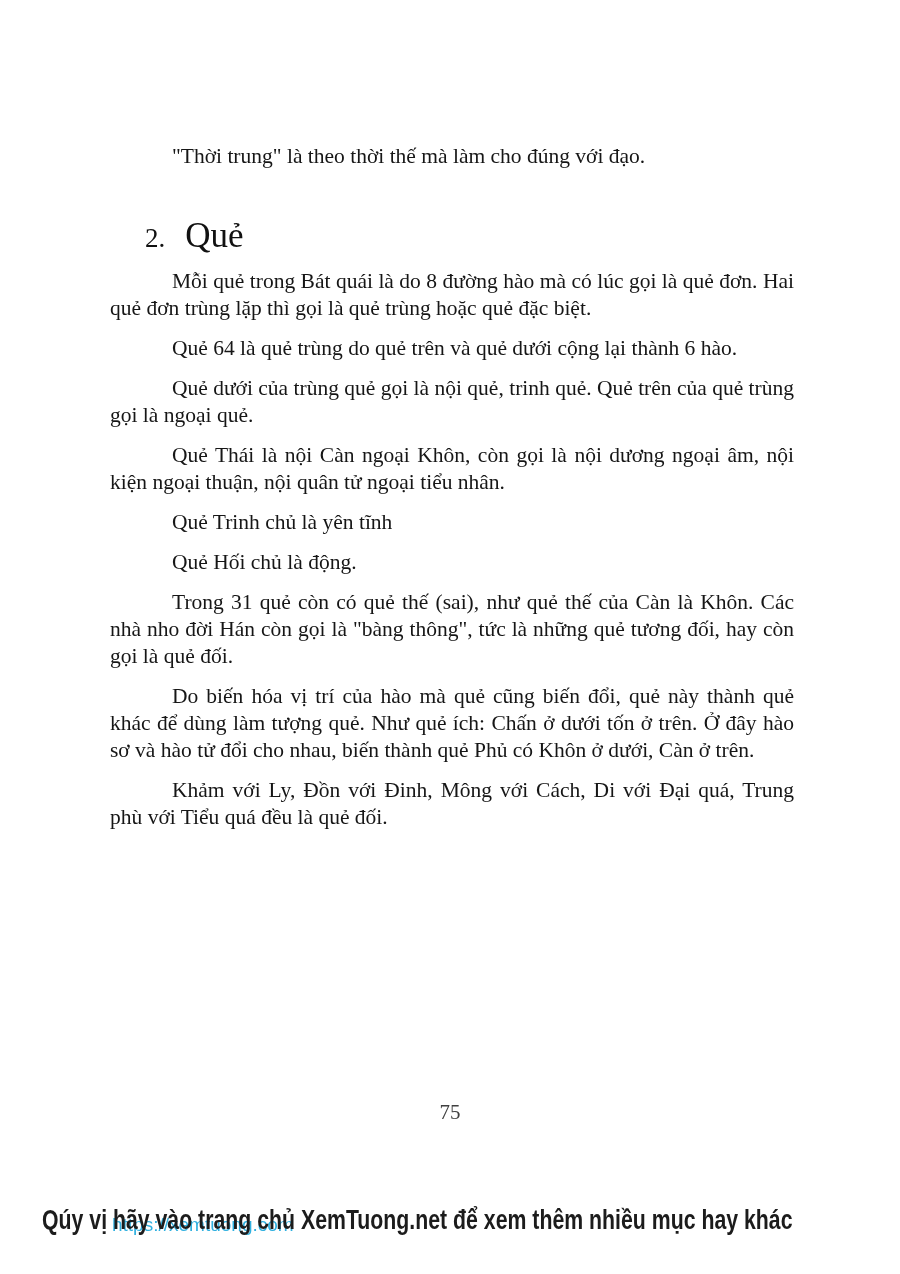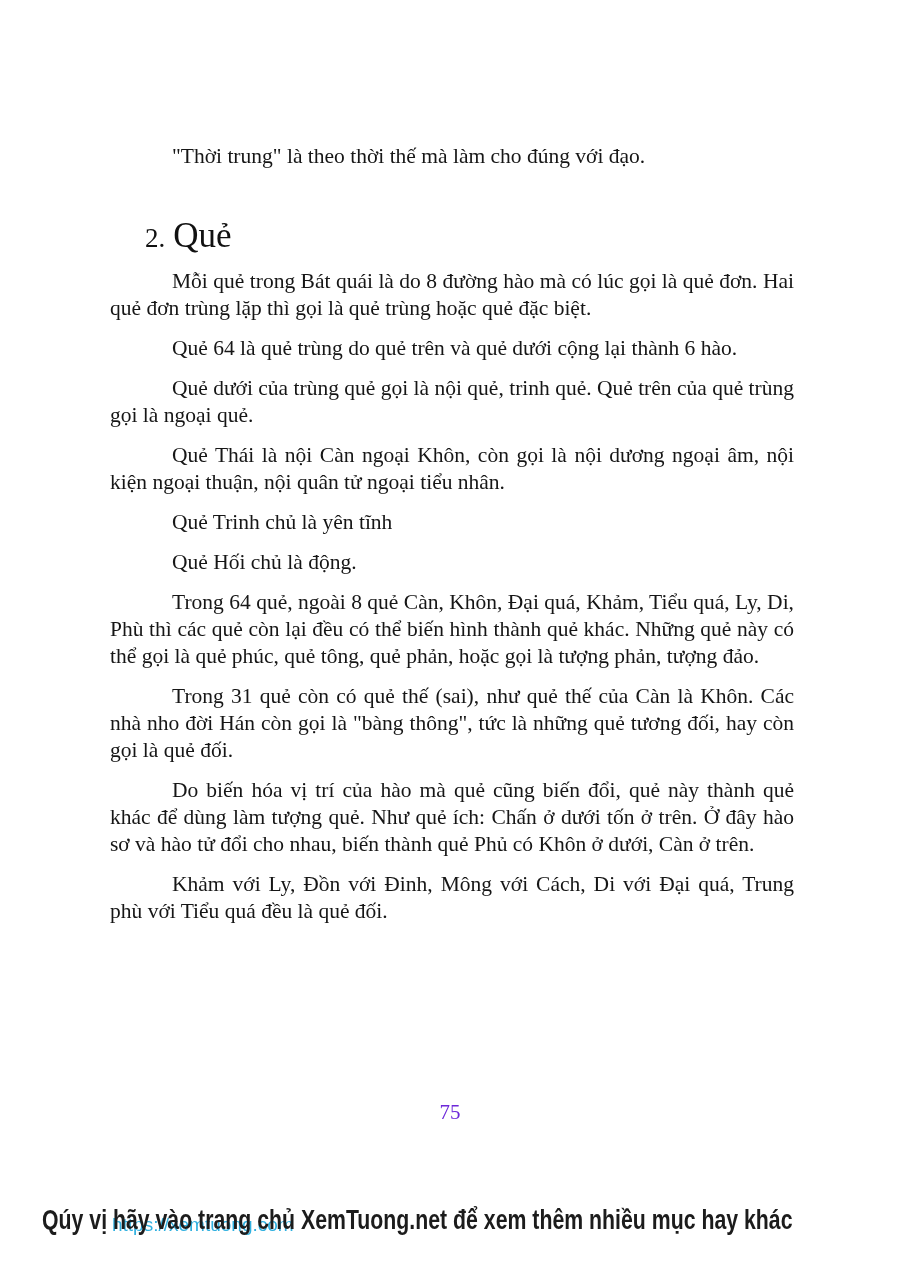--- a/index.html
+++ b/index.html
@@ -26,37 +26,37 @@
     text-indent: 62px;
     color: #161616;
   }
   .section-heading {
     margin: 46px 0 12px 0;
     padding-left: 35px;
     font-weight: normal;
     color: #111111;
   }
   .heading-number { font-size: 27px; }
-  .heading-title  { font-size: 35px; margin-left: 8px; }
+  .heading-title  { font-size: 35px; margin-left: 20px; }
   .watermark-wrap {
     position: absolute;
     left: 90px;
     top: 566px;
     width: 720px;
     height: 180px;
     pointer-events: none;
   }
   .page-number {
     position: absolute;
     top: 1100px;
     left: 0;
     width: 100%;
     text-align: center;
     font-size: 21px;
-    color: #6d28d9;
+    color: #404040;
   }
   .footer {
     position: absolute;
     left: 0;
     top: 1196px;
     width: 900px;
     height: 60px;
     text-decoration: underline;
   }
   .footer-link {
@@ -94,21 +94,20 @@
     <h2 class="section-heading">
       <span class="heading-number">2.</span><span class="heading-title">Quẻ</span>
     </h2>
 
     <p class="para">Mỗi quẻ trong Bát quái là do 8 đường hào mà có lúc gọi là quẻ đơn. Hai quẻ đơn trùng lặp thì gọi là quẻ trùng hoặc quẻ đặc biệt.</p>
     <p class="para">Quẻ 64 là quẻ trùng do quẻ trên và quẻ dưới cộng lại thành 6 hào.</p>
     <p class="para">Quẻ dưới của trùng quẻ gọi là nội quẻ, trinh quẻ. Quẻ trên của quẻ trùng gọi là ngoại quẻ.</p>
     <p class="para">Quẻ Thái là nội Càn ngoại Khôn, còn gọi là nội dương ngoại âm, nội kiện ngoại thuận, nội quân tử ngoại tiểu nhân.</p>
     <p class="para">Quẻ Trinh chủ là yên tĩnh</p>
     <p class="para">Quẻ Hối chủ là động.</p>
-    <p class="para">Trong 64 quẻ, ngoài 8 quẻ Càn, Khôn, Đại quá, Khảm, Tiểu quá, Ly, Di, Phù thì các quẻ còn lại đều có thể biến hình thành quẻ khác. Những quẻ này có thể gọi là quẻ phúc, quẻ tông, quẻ phản, hoặc gọi là tượng phản, tượng đảo.</p>
     <p class="para">Trong 31 quẻ còn có quẻ thế (sai), như quẻ thế của Càn là Khôn. Các nhà nho đời Hán còn gọi là "bàng thông", tức là những quẻ tương đối, hay còn gọi là quẻ đối.</p>
     <p class="para">Do biến hóa vị trí của hào mà quẻ cũng biến đổi, quẻ này thành quẻ khác để dùng làm tượng quẻ. Như quẻ ích: Chấn ở dưới tốn ở trên. Ở đây hào sơ và hào tử đổi cho nhau, biến thành quẻ Phủ có Khôn ở dưới, Càn ở trên.</p>
     <p class="para">Khảm với Ly, Đồn với Đinh, Mông với Cách, Di với Đại quá, Trung phù với Tiểu quá đều là quẻ đối.</p>
   </div>
 
 
   <div class="page-number">75</div>
 
   <div class="footer">
     <span class="footer-link">https://xemtuong.com</span>

